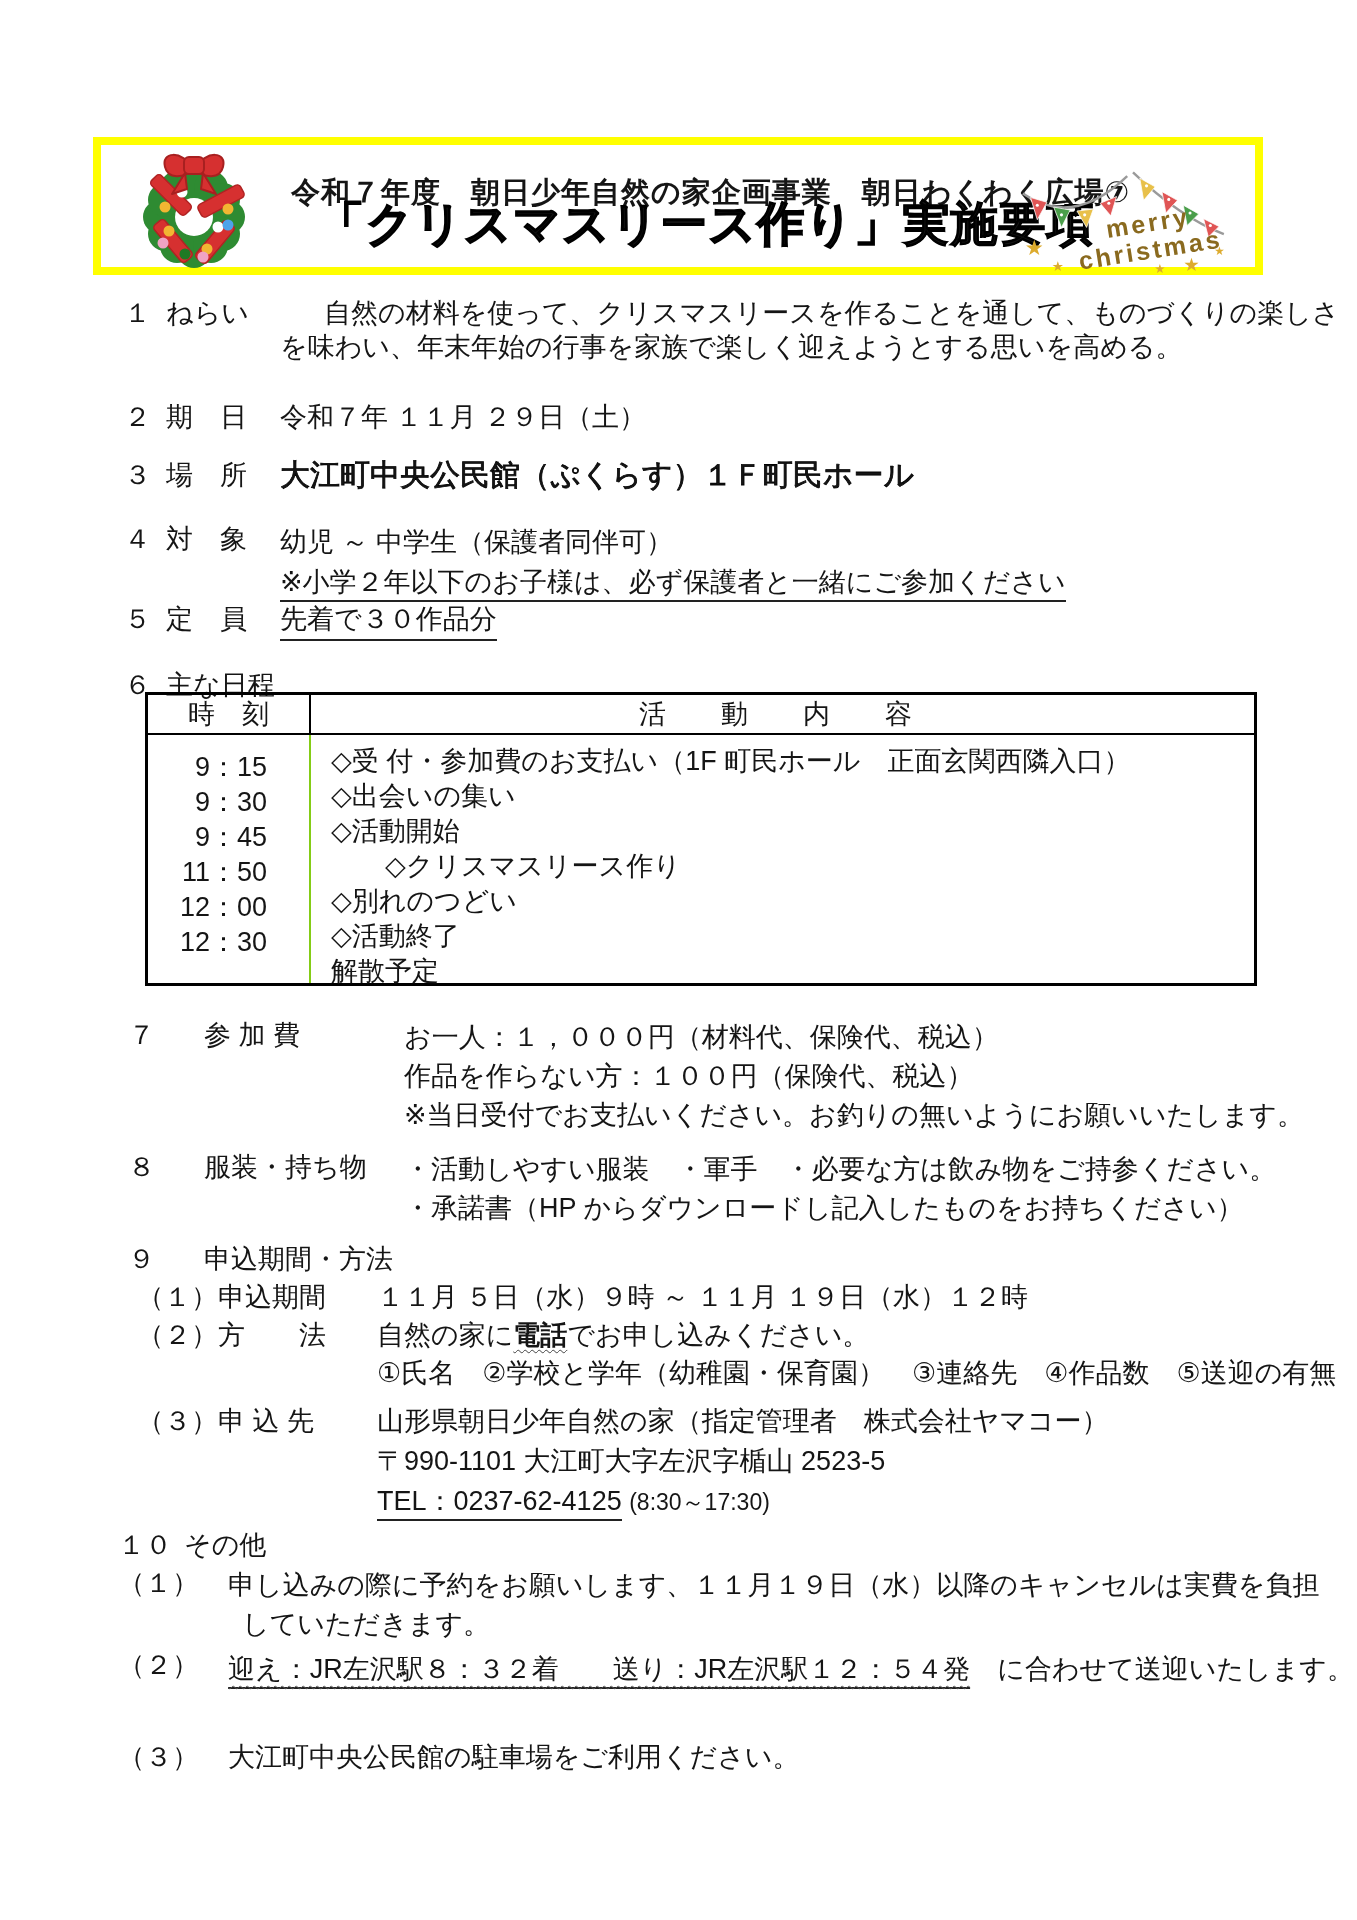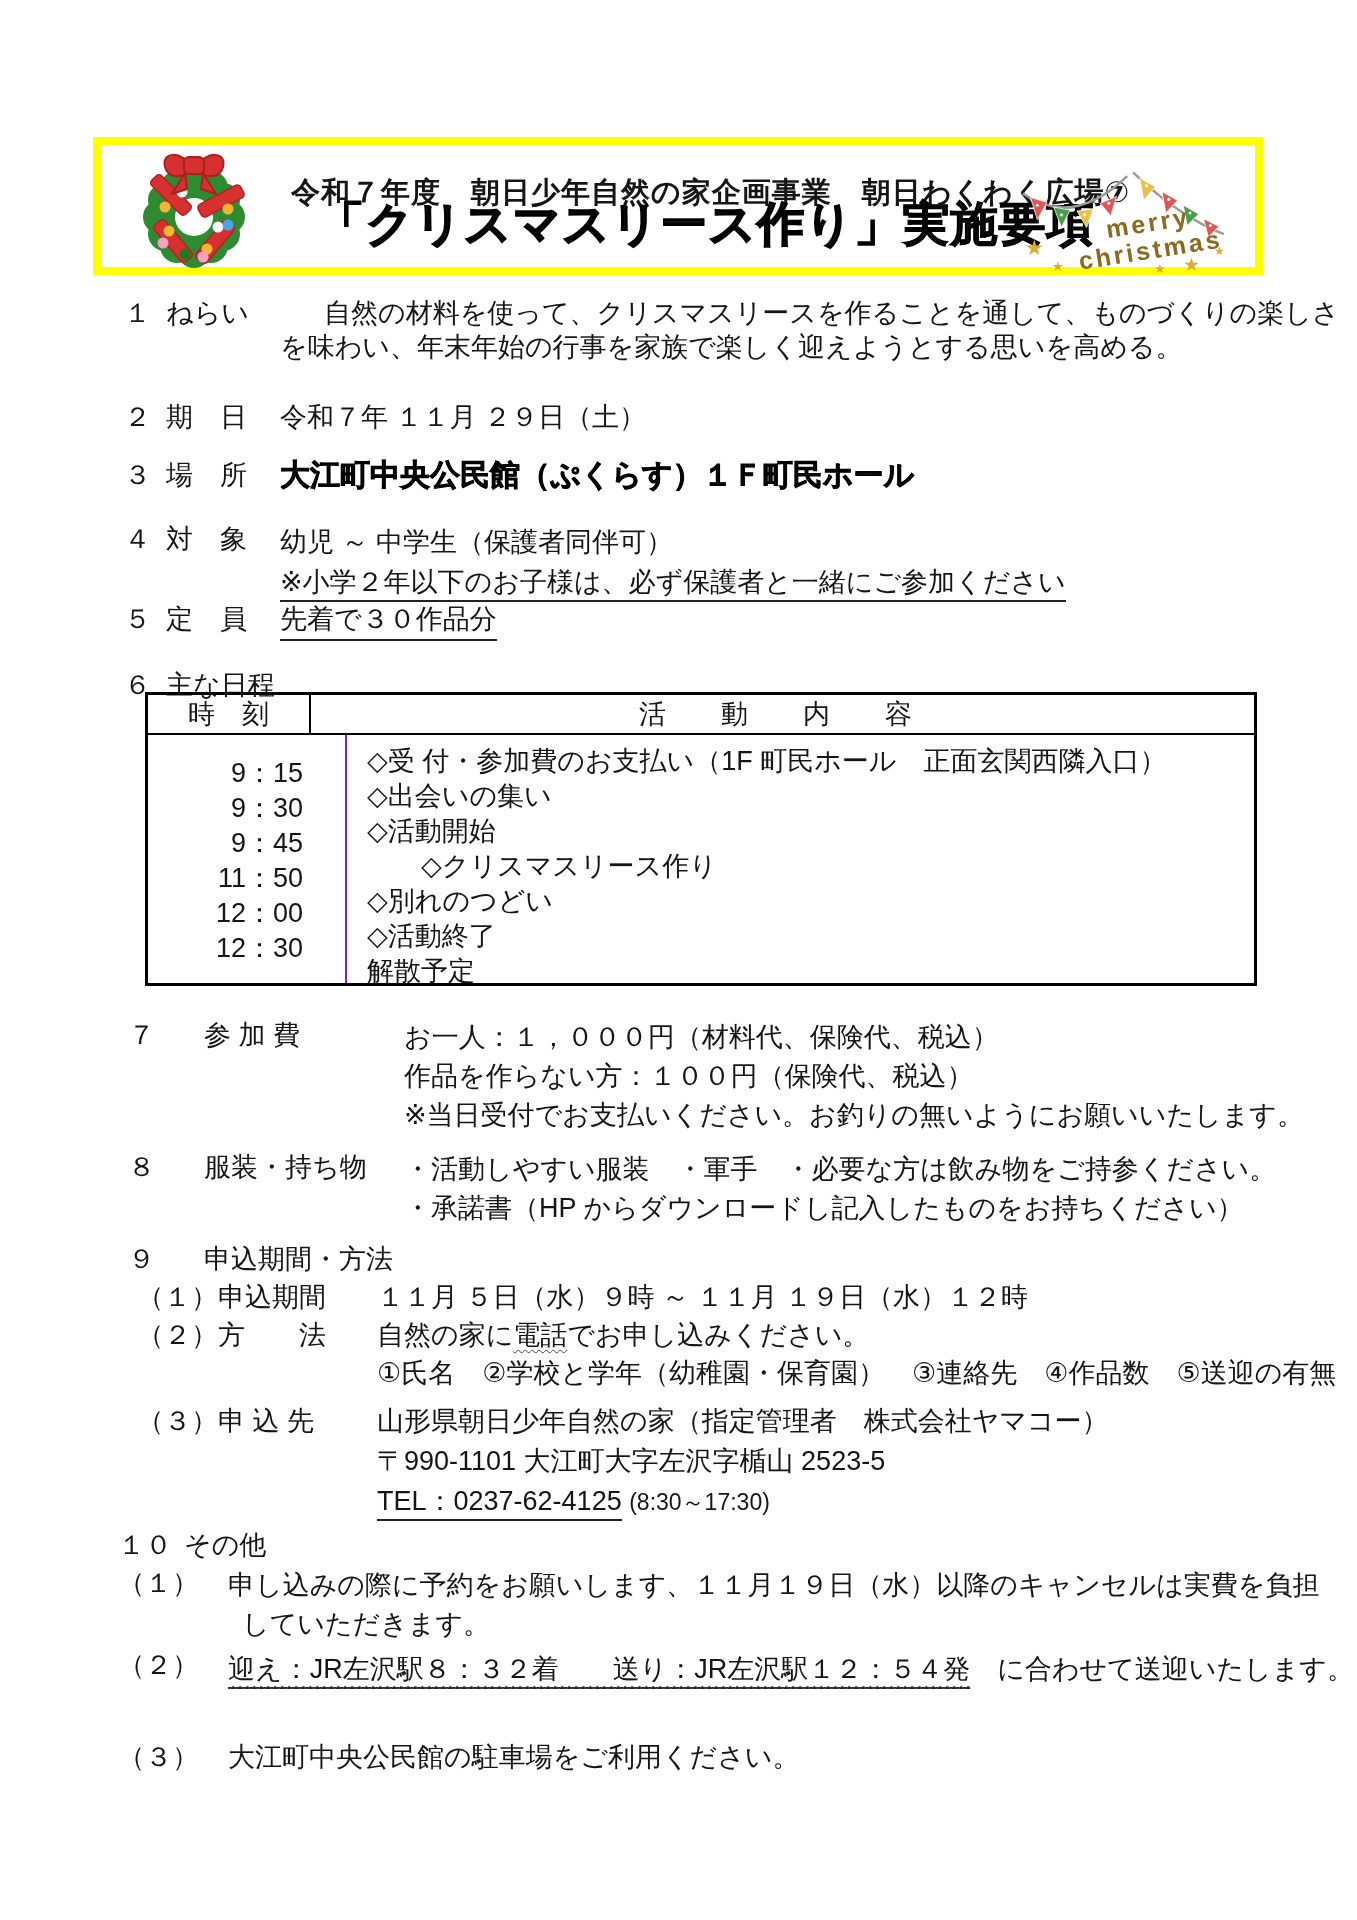--- a/index.html
+++ b/index.html
@@ -1,43 +1,43 @@
 <!DOCTYPE html>
 <html><head>
 <meta charset="utf-8">
 <style>
   html,body{margin:0;padding:0;background:#ffffff;}
   .page{position:relative;width:1357px;height:1920px;background:#fff;overflow:hidden;
         font-family:"Liberation Sans","DejaVu Sans",sans-serif;color:#151515;}
   .abs{position:absolute;}
   .t{font-size:27px;line-height:34px;white-space:nowrap;}
-  .b{font-weight:bold;}
+  .b{font-weight:normal;}
   
   .header-box{position:absolute;left:93px;top:137px;width:1170px;height:138px;
               border:8px solid #ffff00;box-sizing:border-box;background:#fff;}
   .hdr-sub{position:absolute;left:190px;top:28px;width:830px;text-align:center;
            font-size:29px;font-weight:bold;letter-spacing:1px;white-space:nowrap;}
   .hdr-title{position:absolute;left:150px;top:48px;width:910px;text-align:center;
              font-size:47px;font-weight:bold;white-space:nowrap;letter-spacing:1px;}
   .hdr-title .pop{-webkit-text-stroke:1.5px #000;}
   .hdr-title .suf{-webkit-text-stroke:1px #000;}
   
   .u{border-bottom:2px solid #222;padding-bottom:3px;}
   .uw{text-decoration:underline wavy 1px #555;text-underline-offset:7px;}
-  .phone{font-weight:normal;text-decoration:underline wavy 1px #444;text-underline-offset:5px;margin-top:16px;}
+  .phone{font-weight:bold;text-decoration:underline wavy 1px #444;text-underline-offset:5px;margin-top:16px;}
   
   .sched{position:absolute;left:145px;top:692px;width:1112px;height:294px;
          border:3px solid #000;box-sizing:border-box;}
   .sched .head{display:flex;height:40px;border-bottom:2px solid #000;box-sizing:border-box;}
   .sched .head .c1{width:163px;border-right:2px solid #000;box-sizing:border-box;
                    text-align:center;font-size:27px;line-height:38px;}
   .sched .head .c2{flex:1;text-align:center;font-size:27px;line-height:38px;letter-spacing:14px;}
   .sched .body{display:flex;height:248px;}
-  .sched .body .c1{width:163px;border-right:2px solid #6d28d9;box-sizing:border-box;
-                   padding-top:21px;text-align:right;margin-left:36px;}
+  .sched .body .c1{width:163px;border-right:2px solid #84cc16;box-sizing:border-box;
+                   padding-top:15px;text-align:right;}
   .sched .body .c1 div{font-size:27px;line-height:35px;padding-right:42px;white-space:pre;}
   .sched .body .c2{flex:1;padding:9px 0 0 20px;}
   .sched .body .c2 div{font-size:27px;line-height:35px;white-space:pre;}
   .small{font-size:23px;}
 </style>
 </head>
 <body>
 
 <div class="page">
 

